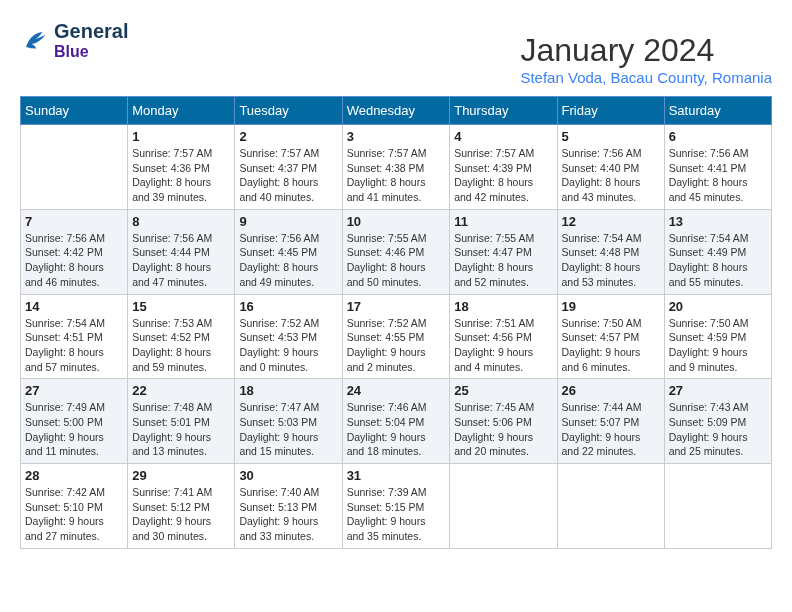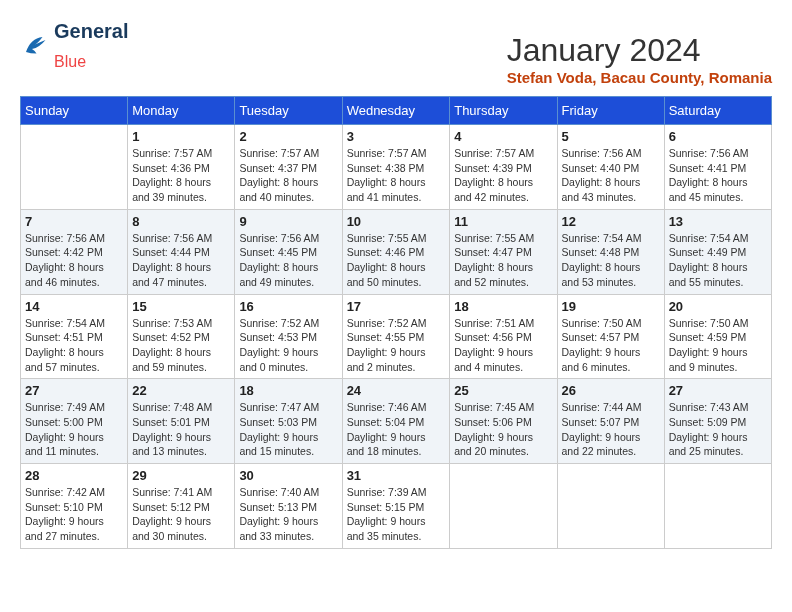--- a/index.html
+++ b/index.html
@@ -29,30 +29,30 @@
       text-align: left;
       margin-top: 12px;
     }
     .month-title {
       font-size: 32px;
       font-weight: normal;
       color: #333;
     }
     .location {
       font-size: 15px;
-      color: #c2410c;
-      font-weight: bold;
+      color: #3b82f6;
+      font-weight: normal;
     }
     .calendar {
       width: 100%;
       border-collapse: collapse;
       font-size: 11px;
     }
     .calendar th {
-      background: #1d4ed8;
+      background: #0369a1;
       color: #fff;
       padding: 6px 4px;
       text-align: left;
       font-size: 13px;
       font-weight: normal;
       border: 1px solid #5a8fd0;
     }
     .calendar td {
       border: 1px solid #ccc;
       vertical-align: top;
@@ -82,21 +82,21 @@
 </head>
 <body>
 
 <div class="header">
   <div class="logo">
     <svg class="logo-bird" viewBox="0 0 40 40" xmlns="http://www.w3.org/2000/svg">
       <path d="M8 28 Q14 10 30 8 Q24 16 20 18 Q28 14 34 12 Q26 22 16 24 Q20 26 22 30 Q14 30 8 28Z" fill="#1a6ab0"></path>
     </svg>
     <div>
       <div style="font-size:20px;font-weight:bold;color:#1a3a5c;">General</div>
-      <div style="font-size:16px;font-weight:normal;color:#ef4444;margin-top:10px;">Blue</div>
+      <div style="font-size:16px;font-weight:bold;color:#4c1d95;">Blue</div>
     </div>
   </div>
   <div class="title-area">
     <div class="month-title">January 2024</div>
     <div class="location">Stefan Voda, Bacau County, Romania</div>
   </div>
 </div>
 
 <table class="calendar">
   <thead>

